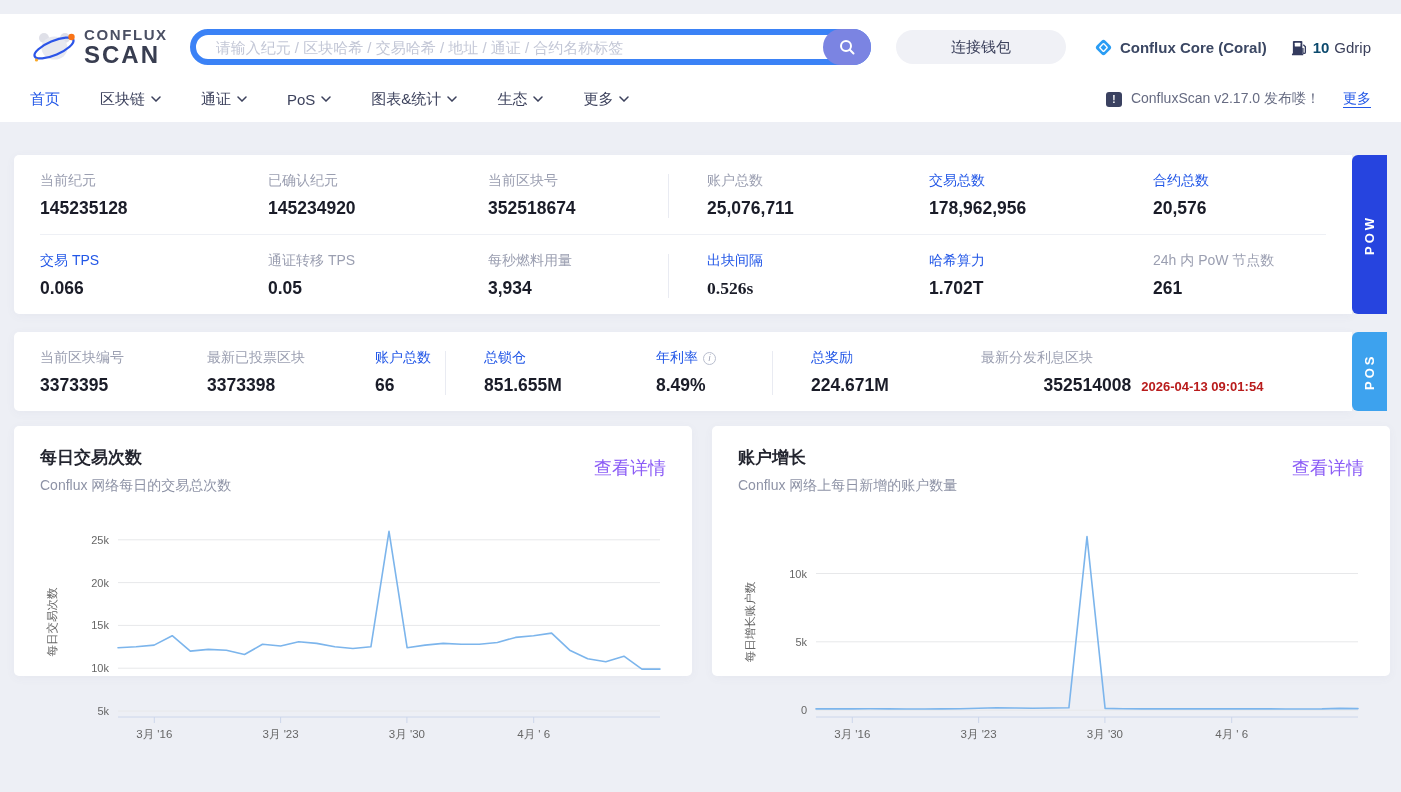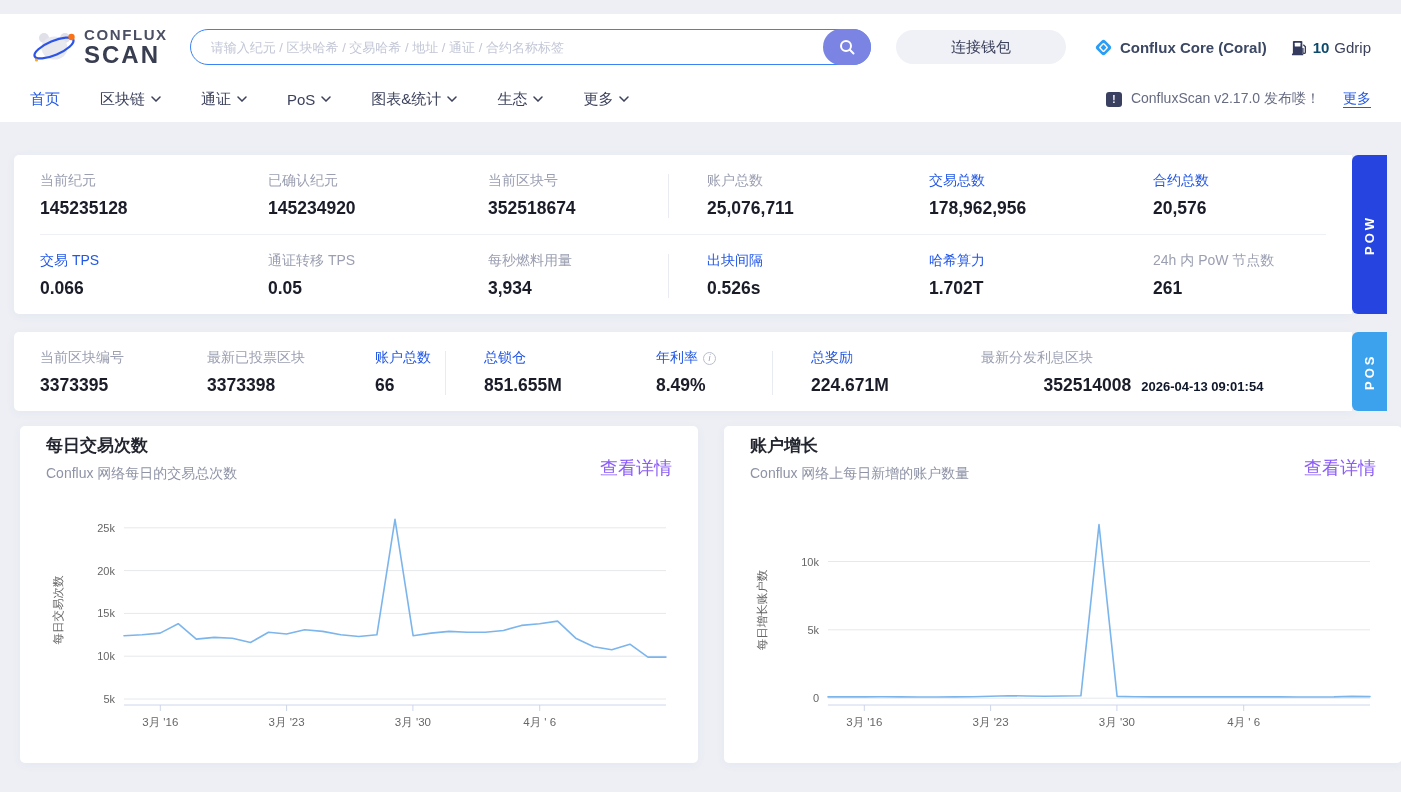--- a/index.html
+++ b/index.html
@@ -10,21 +10,21 @@
     color:#3c415c; overflow:hidden;
   }
   
   .topbar { background:#fff; margin-top:14px; }
   .row1 { display:flex; align-items:center; padding:10px 30px 6px 30px; height:62px; }
   .brand { display:flex; align-items:center; cursor:pointer; flex:0 0 auto; }
   .brand-text { margin-left:6px; line-height:1; }
   .brand-top { display:block; font-size:15px; font-weight:800; letter-spacing:1.6px; color:#4a4f63; }
   .brand-bottom { display:block; font-size:24px; font-weight:800; letter-spacing:2px; color:#383d50; margin-top:1px; }
   .search-wrap { flex:1 1 auto; display:flex; align-items:center; margin:0 25px 0 22px; max-width:790px; position:relative; }
-  .search-input { width:100%; height:36px; border:1px solid #3b82f6; border-radius:18px; padding:0 60px 0 20px; font-size:13px; color:#3c415c; outline:none; background:#fff; }
+  .search-input { width:100%; height:36px; border:6px solid #3b82f6; border-radius:18px; padding:0 60px 0 20px; font-size:15px; color:#3c415c; outline:none; background:#fff; }
   .search-input::placeholder { color:#c3c7d6; }
   .search-btn { position:absolute; right:0; top:0; width:48px; height:36px; border:none; border-radius:18px; background:#7b84e2; cursor:pointer; display:flex; align-items:center; justify-content:center; }
   .wallet-btn { flex:0 0 auto; width:170px; height:34px; border:none; border-radius:17px; background:#f0f1f6; color:#3c415c; font-size:15px; cursor:pointer; margin-right:28px; font-family:inherit; }
   .network { display:flex; align-items:center; gap:7px; font-size:15px; font-weight:700; color:#3b4763; cursor:pointer; margin-right:24px; white-space:nowrap; }
   .gas { display:flex; align-items:center; gap:5px; font-size:15px; color:#3c415c; cursor:pointer; white-space:nowrap; }
   .gas-val { color:#0c4a6e; font-weight:700; }
   .row2 { display:flex; align-items:center; padding:0 30px 0 30px; height:46px; }
   nav { display:flex; align-items:center; gap:40px; flex:1; }
   .nav-item { display:flex; align-items:center; gap:6px; font-size:15px; color:#3c415c; cursor:pointer; text-decoration:none; }
   .nav-item.active { color:#2257e7; }
@@ -41,26 +41,26 @@
     display:flex; align-items:center; justify-content:center; cursor:pointer;
     writing-mode:vertical-rl; transform:rotate(180deg); }
   .side-tab.pow { background:#2644df; }
   .side-tab.pos { background:#3da2ee; }
   .stat-row { display:flex; align-items:center; margin:0 26px; padding:17px 0 15px 0; }
   .stat-row + .stat-row { border-top:1px solid #eef0f5; }
   .stat-cell { }
   .stat-label { font-size:14px; color:#9b9fb1; display:flex; align-items:center; gap:5px; }
   .stat-label.blue { color:#2257e7; cursor:pointer; }
   .stat-value { margin-top:8px; font-size:17.5px; font-weight:700; color:#1a1c28; }
-  .stat-extra { font-size:13px; font-weight:700; color:#0f172a; margin-left:10px; }
+  .stat-extra { font-size:13px; font-weight:700; color:#b91c1c; margin-left:10px; }
   .vdiv { width:0; border-left:1px solid #e9ebf2; height:44px; margin-right:38px; align-self:center; }
   .info-icon { width:13px; height:13px; border:1px solid #b9bece; border-radius:50%; color:#9b9fb1; font-size:9px; font-style:italic; display:inline-flex; align-items:center; justify-content:center; font-weight:400; }
   
   .charts { display:flex; gap:20px; margin-top:15px; }
-  .chart-card { flex:1; background:#fff; border-radius:5px; box-shadow:0 2px 10px rgba(90,100,130,.05); padding:8px 26px 14px 26px; position:relative; height:337px;margin-left:6px; }
+  .chart-card { flex:1; background:#fff; border-radius:5px; box-shadow:0 2px 10px rgba(90,100,130,.05); padding:20px 26px 14px 26px; position:relative; height:250px; }
   .chart-title { font-size:17px; font-weight:700; color:#23252f; }
   .chart-subtitle { font-size:14px; color:#8e93a6; margin-top:8px; }
   .detail-link { position:absolute; top:30px; right:26px; font-size:18px; color:#8b5cf6; cursor:pointer; text-decoration:none; }
   .chart-svg { margin-top:16px; display:block; }
 </style>
 </head>
 <body>
 
 <div class="page">
   <header class="topbar">
@@ -194,21 +194,21 @@
             </div>
             <div class="stat-cell" style="width: 220px;">
               <div class="stat-label">通证转移 TPS</div>
               <div class="stat-value">0.05</div>
             </div>
             <div class="stat-cell" style="width: 180px;">
               <div class="stat-label">每秒燃料用量</div>
               <div class="stat-value">3,934</div>
             </div>
             <div class="vdiv"></div>
-            <div class="stat-cell" style="width: 222px;">
+            <div class="stat-cell" style="width: 222px; font-family: Liberation Serif, serif;">
               <div class="stat-label blue">出块间隔</div>
               <div class="stat-value">0.526s</div>
             </div>
             <div class="stat-cell" style="width: 224px;">
               <div class="stat-label blue">哈希算力</div>
               <div class="stat-value">1.702T</div>
             </div>
             <div class="stat-cell" style="flex: 1 1 0%;">
               <div class="stat-label">24h 内 PoW 节点数</div>
               <div class="stat-value">261</div>

